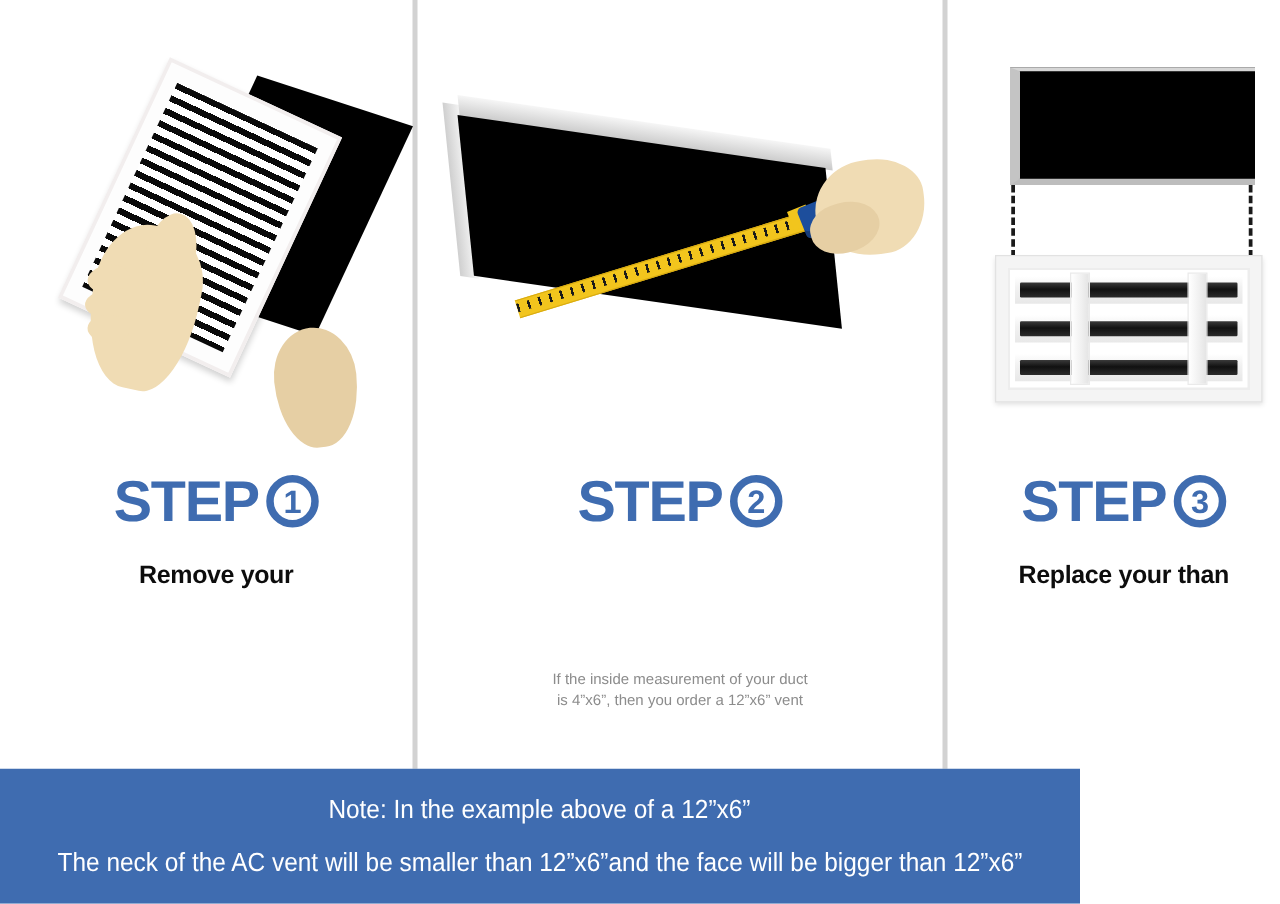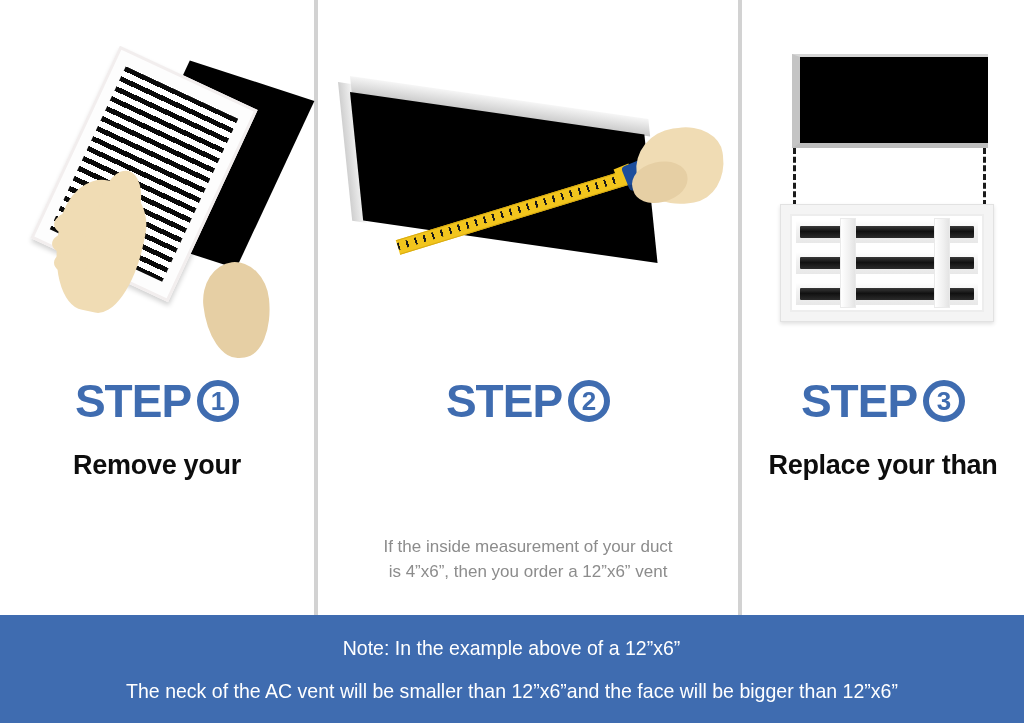--- a/index.html
+++ b/index.html
@@ -13,21 +13,21 @@
     height: 723px;
     position: relative;
     overflow: hidden;
     font-family: "Liberation Sans", sans-serif;
     -webkit-font-smoothing: antialiased;
   }
 
   
   .board {
     position: absolute;
-    left: 0; top: 0;
+    left: 16px; top: 0;
     width: 929px;
     height: 615px;
     background: #ffffff;
   }
   .divider {
     position: absolute;
     top: 0;
     width: 4px;
     height: 615px;
     background: #d2d2d2;
@@ -79,42 +79,42 @@
     align-items: center;
     justify-content: center;
     box-sizing: border-box;
     line-height: 1;
   }
 
   .step-desc {
     position: absolute;
     width: 100%;
     text-align: center;
-    font-size: 27px;
+    font-size: 20px;
     font-weight: bold;
     color: #0d0d0d;
     line-height: 1.28;
     letter-spacing: -0.3px;
   }
 
   .step-note {
     position: absolute;
     width: 100%;
     text-align: center;
-    font-size: 17px;
+    font-size: 12px;
     color: #8c8c8c;
     line-height: 1.45;
   }
 
   
   .footer {
     position: absolute;
     left: 0;
     top: 615px;
-    width: 1024px;
+    width: 864px;
     height: 108px;
     background: #3f6cb0;
     color: #ffffff;
     display: flex;
     flex-direction: column;
     align-items: center;
     justify-content: center;
     gap: 16px;
   }
   .footer-line {

